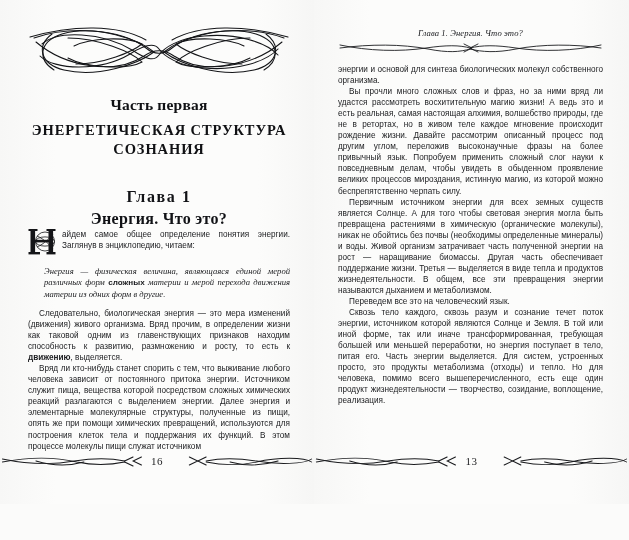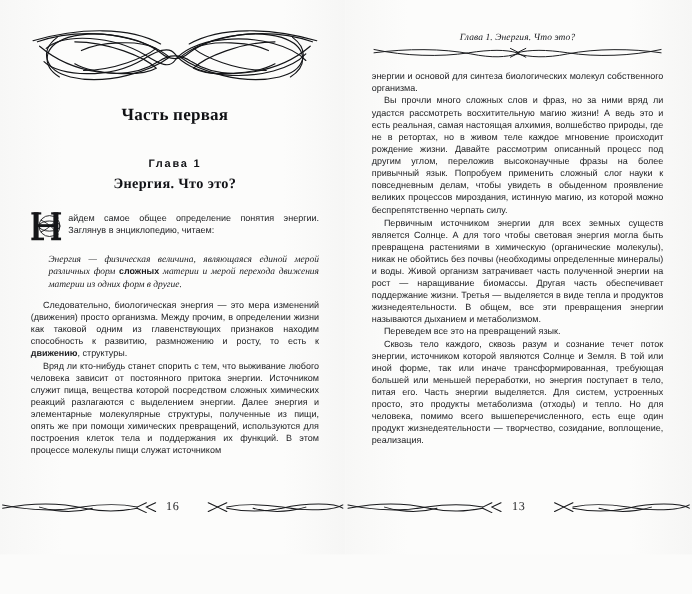--- a/index.html
+++ b/index.html
@@ -93,38 +93,38 @@
     line-height: 1.28;
     letter-spacing: .9px;
     color: #101114;
   }
 
   .chapter-block {
     margin-top: 30px;
     text-align: center;
   }
   .chapter-num {
-    font-family: Liberation Sans, sans-serif;
+    font-family: Liberation Serif, serif;
     font-weight: 700;
-    font-size: 10px;
+    font-size: 16px;
     letter-spacing: 1.6px;
     color: #111216;
     margin-bottom: 4px;
   }
   .chapter-name {
     font-family: "Liberation Serif", serif;
     font-weight: 700;
-    font-size: 13px;
+    font-size: 16px;
     letter-spacing: .3px;
     color: #111216;
   }
 
   
   .body-col {
-    margin-top: 18px;
+    margin-top: 1px;
     font-family: "Liberation Sans", sans-serif;
     font-size: 8.2px;
     line-height: 11.05px;
     text-align: justify;
     text-justify: inter-word;
     color: #1b1c1f;
     hyphens: manual;
   }
   .body-col p {
     margin: 0;
@@ -211,20 +211,24 @@
         <path d="M222 16 C 192 16, 158 30, 148 40 C 162 48, 204 46, 222 36"></path>
         <path d="M48 42 C 76 42, 104 30, 114 22 C 98 14, 62 16, 46 24"></path>
         <path d="M214 42 C 186 42, 158 30, 148 22 C 164 14, 200 16, 216 24"></path>
         <path d="M2 15 C 44 3, 90 2, 118 18"></path>
         <path d="M260 15 C 218 3, 172 2, 144 18"></path>
       </g>
     </svg>
 
     <div class="part-block">
       <div class="part-kicker">Часть первая</div>
+      <div class="part-title">
+        <span>ЭНЕРГЕТИЧЕСКАЯ СТРУКТУРА</span><br>
+        <span>СОЗНАНИЯ</span>
+      </div>
     </div>
 
     <div class="chapter-block">
       <div class="chapter-num">Глава 1</div>
       <div class="chapter-name">Энергия. Что это?</div>
     </div>
 
     <div class="body-col">
 
       <p class="dropcap-para">
@@ -250,21 +254,21 @@
         <span>айдем самое общее определение понятия энергии. Заглянув в энциклопедию, читаем:</span>
       </p>
 
       <div class="quote-block">
         <span class="bang">
           <span class="bar"></span><span class="dot"></span>
         </span>
         <span>Энергия — физическая величина, являющаяся единой мерой различных форм </span><b>сложных</b><span> материи и мерой перехода движения материи из одних форм в другие.</span>
       </div>
 
-      <p><span>Следовательно, биологическая энергия — это мера изменений (движения) просто организма. Между прочим, в определении жизни как таковой одним из главенствующих признаков находим способность к развитию, размножению и росту, то есть к </span><strong class="tight">движению</strong><span>, структуры.</span></p>
+      <p><span>Следовательно, биологическая энергия — это мера изменений (движения) живого организма. Вряд прочим, в определении жизни как таковой одним из главенствующих признаков находим способность к развитию, размножению и росту, то есть к </span><strong class="tight">движению</strong><span>, выделяется.</span></p>
 
       <p>Вряд ли кто-нибудь станет спорить с тем, что выживание любого человека зависит от постоянного притока энергии. Источником служит пища, вещества которой посредством сложных химических реакций разлагаются с выделением энергии. Далее энергия и элементарные молекулярные структуры, полученные из пищи, опять же при помощи химических превращений, используются для построения клеток тела и поддержания их функций. В этом процессе молекулы пищи служат источником</p>
     </div>
 
     <div class="ornament-foot">
       <svg viewBox="0 0 262 22" preserveAspectRatio="none">
         <g fill="none" stroke="#1a1b1e" stroke-width="0.9" stroke-linecap="round">
           <path d="M2 9 C 22 14, 44 15, 62 11 C 78 8, 92 8, 104 11"></path>
           <path d="M2 12 C 24 7, 46 7, 64 12 C 80 16, 92 15, 104 12"></path>
           <path d="M104 11 l 7 -4 M104 12 l 7 4"></path>
@@ -292,21 +296,21 @@
         <path d="M132 8 C 144 5, 158 5, 178 8 C 204 12, 236 11, 263 5"></path>
         <path d="M132 9 C 144 12, 158 13, 178 9 C 204 4, 236 4, 263 8"></path>
         <path d="M126 4 l 8 4 l -8 4 M140 4 l -8 4 l 8 4"></path>
       </g>
     </svg>
 
     <div class="body-col right-body">
       <p class="noindent">энергии и основой для синтеза биологических молекул собственного организма.</p>
       <p>Вы прочли много сложных слов и фраз, но за ними вряд ли удастся рассмотреть восхитительную магию жизни! А ведь это и есть реальная, самая настоящая алхимия, волшебство природы, где не в ретортах, но в живом теле каждое мгновение происходит рождение жизни. Давайте рассмотрим описанный процесс под другим углом, переложив высоконаучные фразы на более привычный язык. Попробуем применить сложный слог науки к повседневным делам, чтобы увидеть в обыденном проявление великих процессов мироздания, истинную магию, из которой можно беспрепятственно черпать силу.</p>
       <p>Первичным источником энергии для всех земных существ является Солнце. А для того чтобы световая энергия могла быть превращена растениями в химическую (органические молекулы), никак не обойтись без почвы (необходимы определенные минералы) и воды. Живой организм затрачивает часть полученной энергии на рост — наращивание биомассы. Другая часть обеспечивает поддержание жизни. Третья — выделяется в виде тепла и продуктов жизнедеятельности. В общем, все эти превращения энергии называются дыханием и метаболизмом.</p>
-      <p>Переведем все это на превращений язык.</p>
+      <p>Переведем все это на человеческий язык.</p>
       <p>Сквозь тело каждого, сквозь разум и сознание течет поток энергии, источником которой являются Солнце и Земля. В той или иной форме, так или иначе трансформированная, требующая большей или меньшей переработки, но энергия поступает в тело, питая его. Часть энергии выделяется. Для систем, устроенных просто, это продукты метаболизма (отходы) и тепло. Но для человека, помимо всего вышеперечисленного, есть еще один продукт жизнедеятельности — творчество, созидание, воплощение, реализация.</p>
     </div>
 
     <div class="ornament-foot">
       <svg viewBox="0 0 265 22" preserveAspectRatio="none">
         <g fill="none" stroke="#1a1b1e" stroke-width="0.9" stroke-linecap="round">
           <path d="M2 9 C 22 14, 44 15, 62 11 C 78 8, 92 8, 105 11"></path>
           <path d="M2 12 C 24 7, 46 7, 64 12 C 80 16, 92 15, 105 12"></path>
           <path d="M105 11 l 7 -4 M105 12 l 7 4"></path>
           <path d="M119 7 l -7 4 l 7 4"></path>

